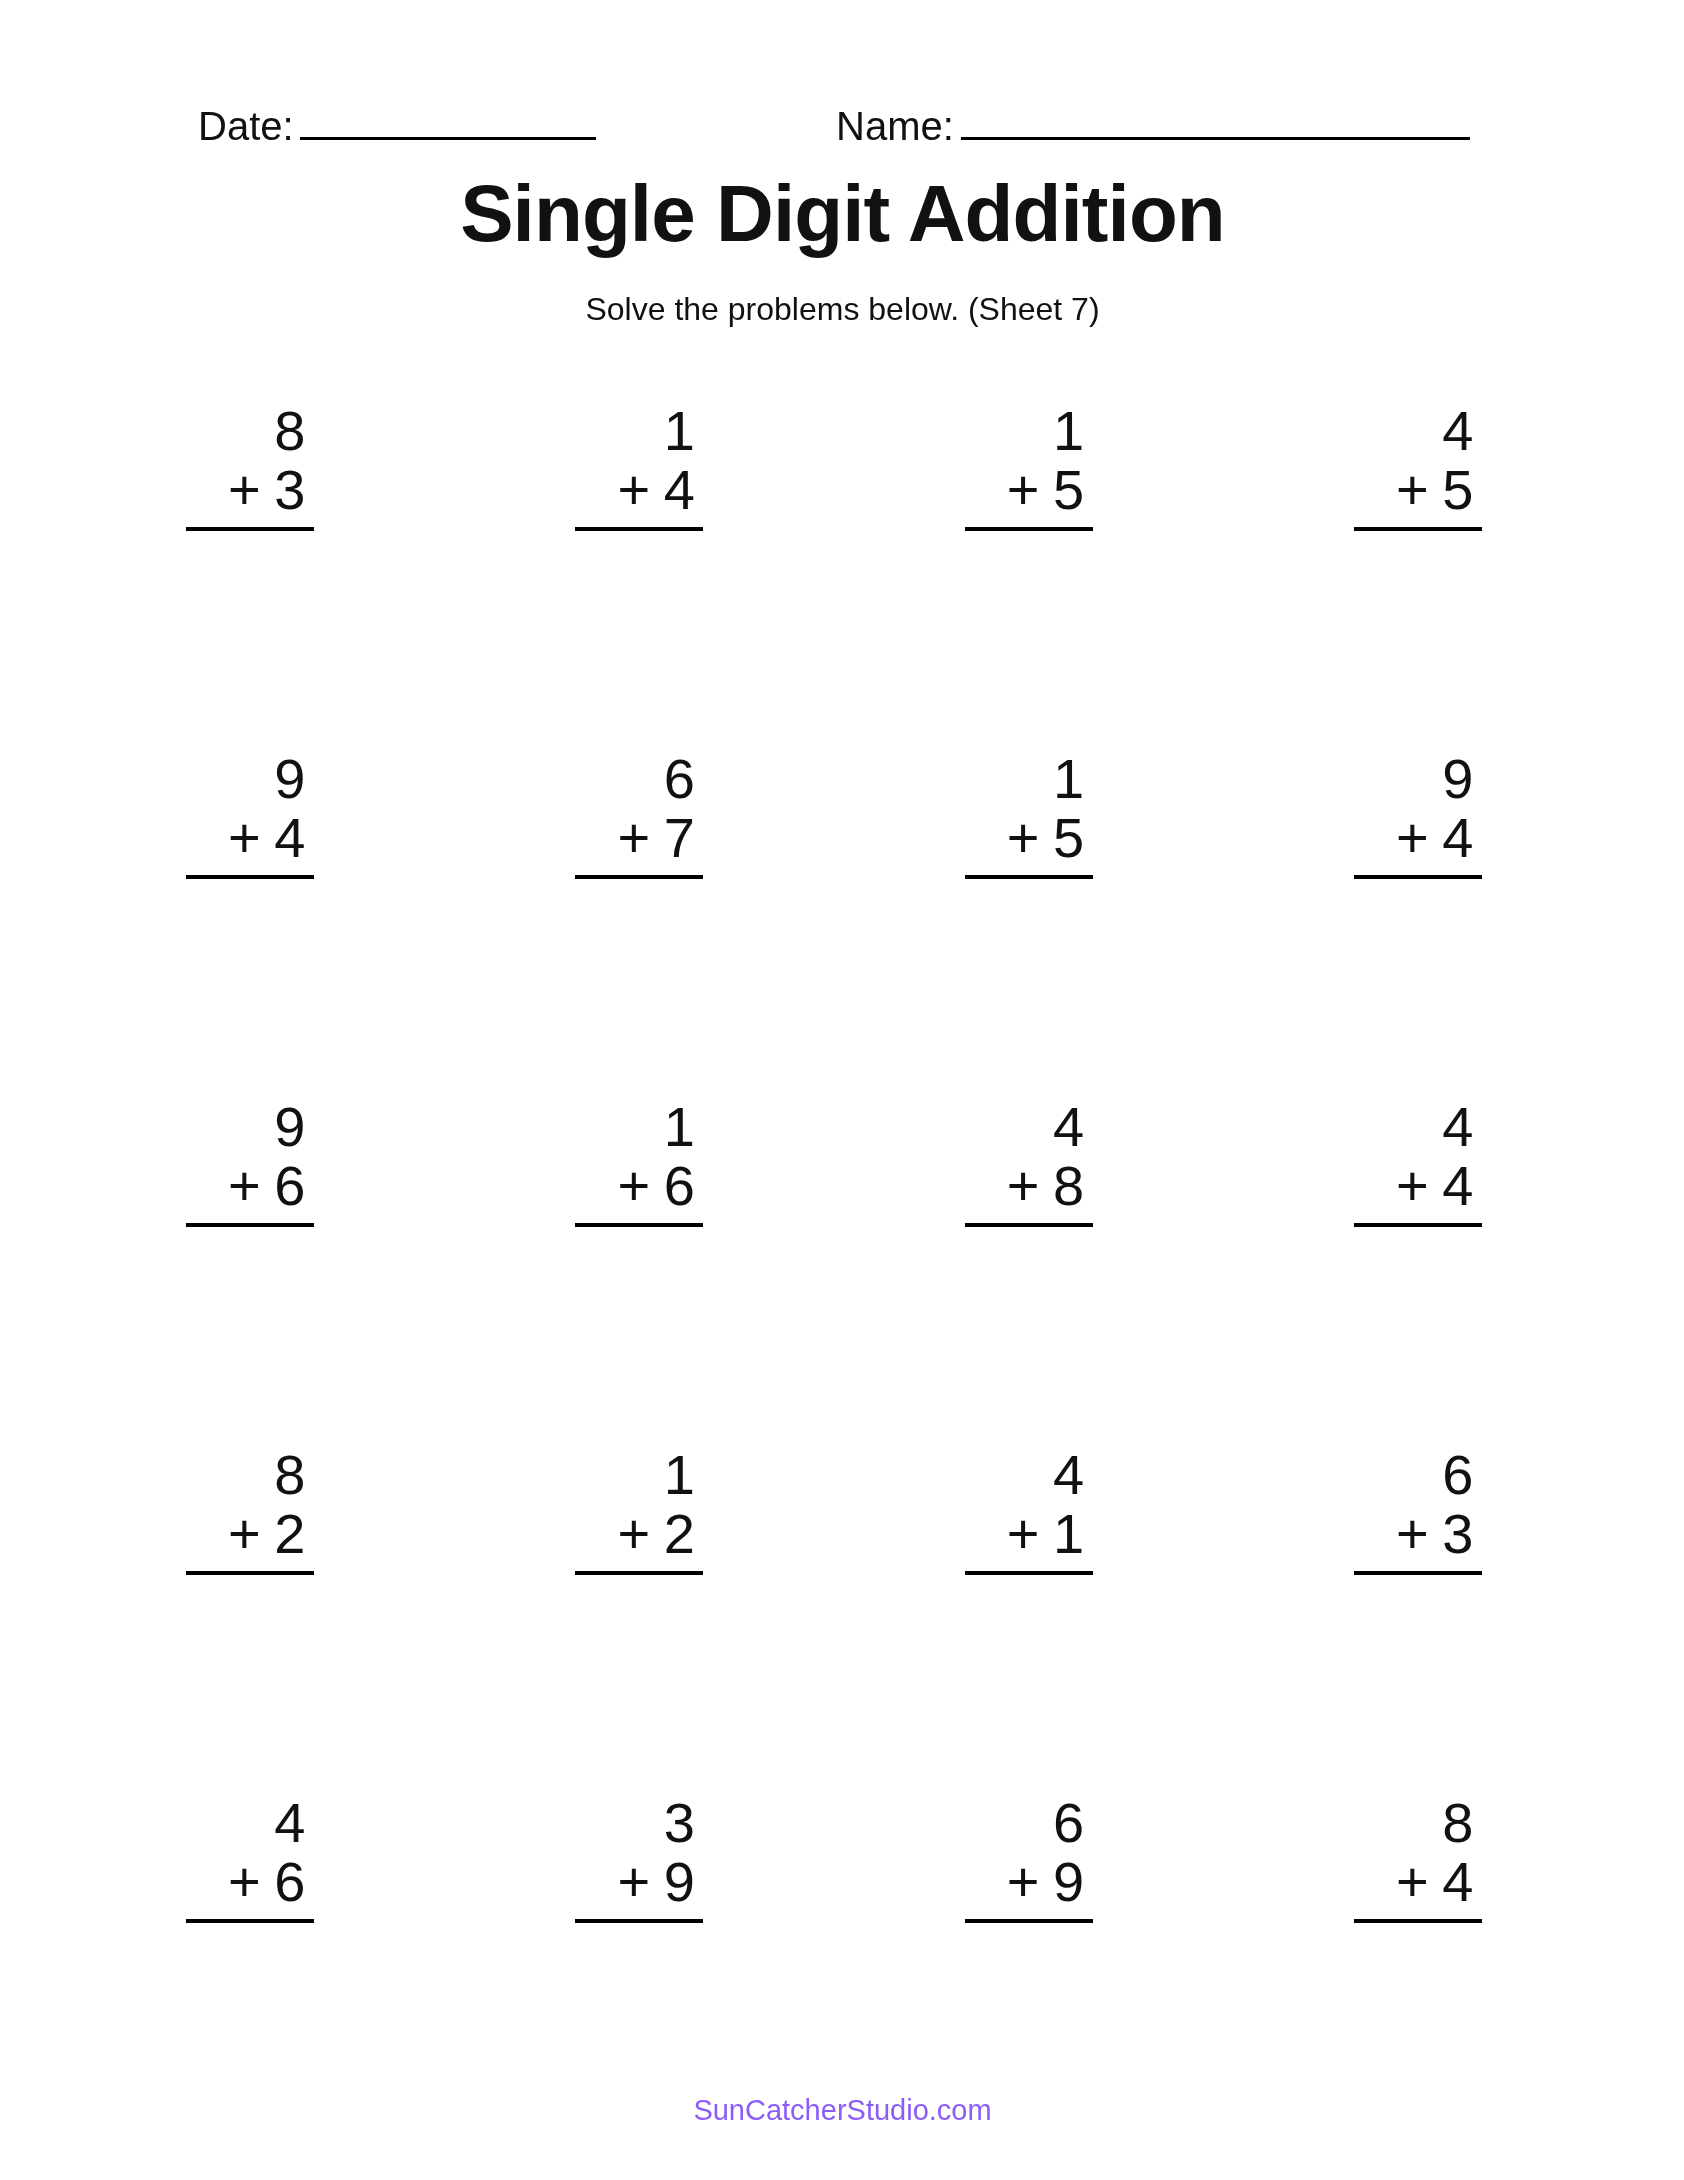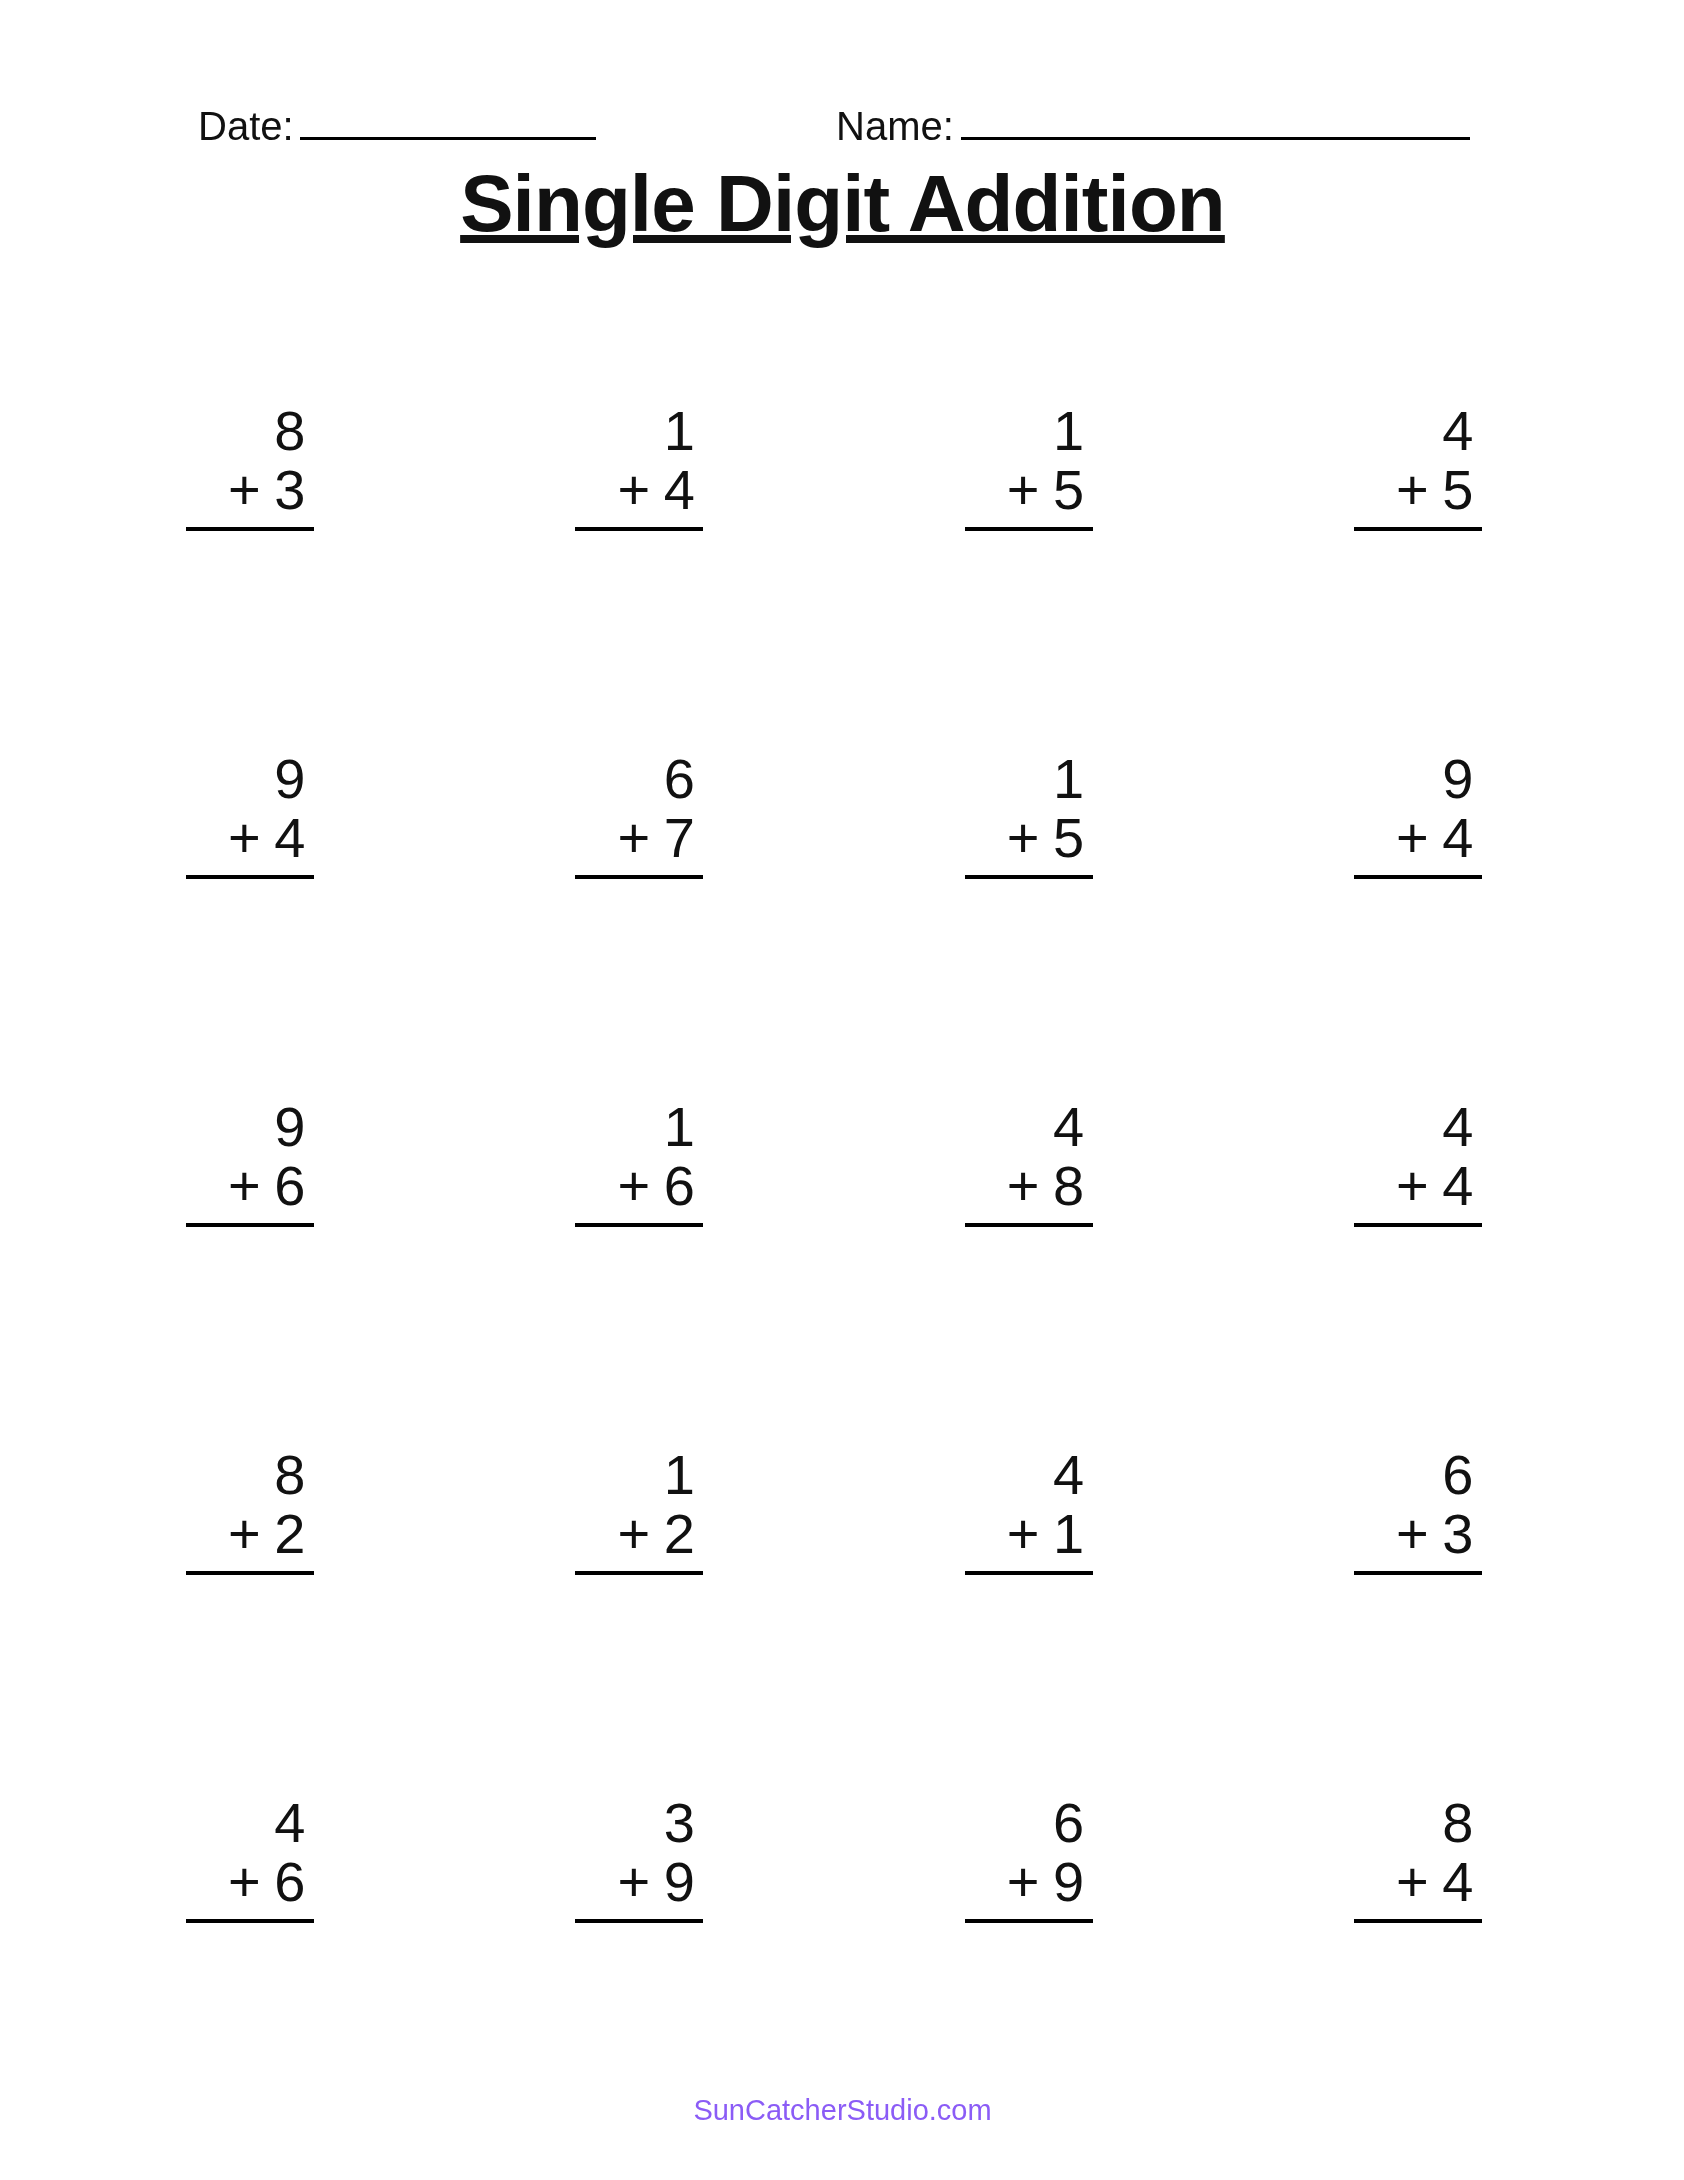--- a/index.html
+++ b/index.html
@@ -33,28 +33,27 @@
     border-bottom: 3.4px solid #000000;
     margin-left: 6.8px;
     vertical-align: baseline;
   }
   .date-line { width: 296px; }
   .name-line { width: 509px; }
 
   
   .title {
     position: absolute;
-    top: 158px;
+    top: 168px;
     left: 0;
     width: 100%;
     text-align: center;
     font-size: 80px;
     font-weight: bold;
     letter-spacing: -0.9px;
-    text-decoration: underline;
   }
   .subtitle {
     position: absolute;
     top: 291px;
     left: 0;
     width: 100%;
     text-align: center;
     font-size: 32px;
   }
 
@@ -103,20 +102,21 @@
 <div class="page">
 
   <div class="header-field date-field">
     <span>Date:</span><span class="field-line date-line"></span>
   </div>
   <div class="header-field name-field">
     <span>Name:</span><span class="field-line name-line"></span>
   </div>
 
   <div class="title">Single Digit Addition</div>
+  <div class="subtitle">Solve the problems below. (Sheet 7)</div>
 
   <div class="problems">
 
     <div class="problem">
       <div class="top-operand">8</div>
       <div class="bottom-row"><span class="plus">+</span><span>3</span></div>
       <div class="answer-line"></div>
     </div>
 
     <div class="problem">

